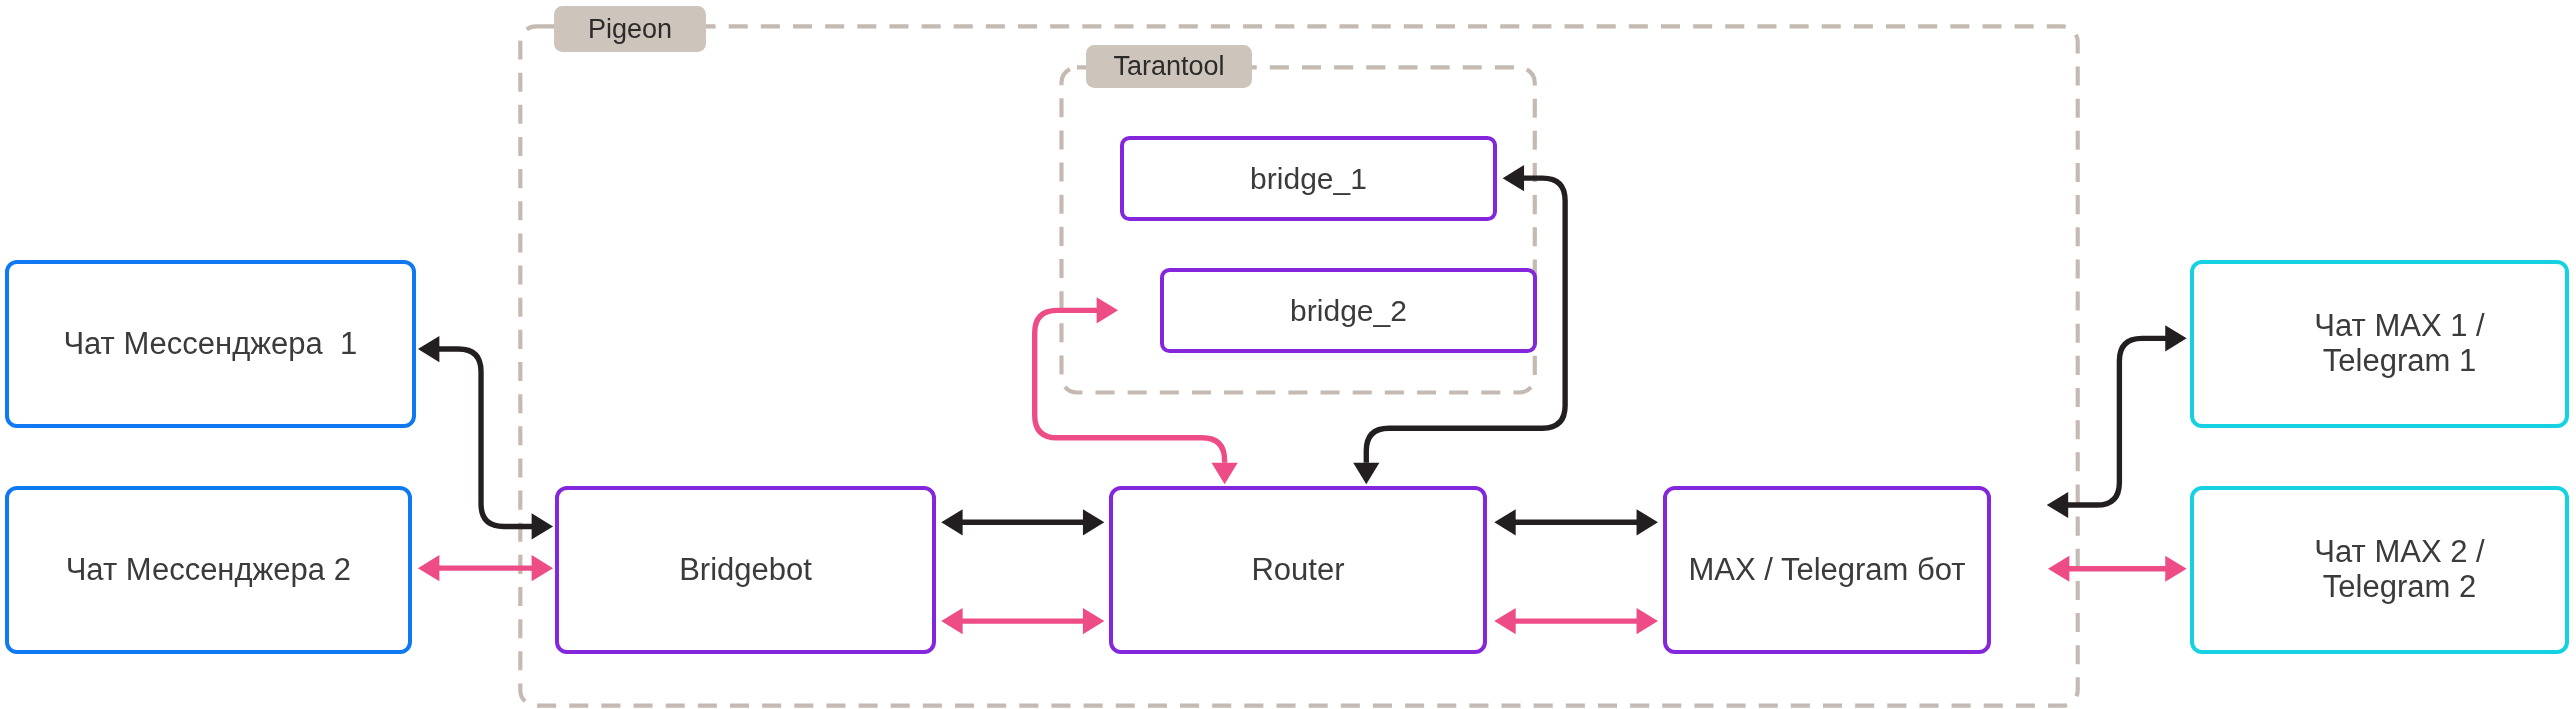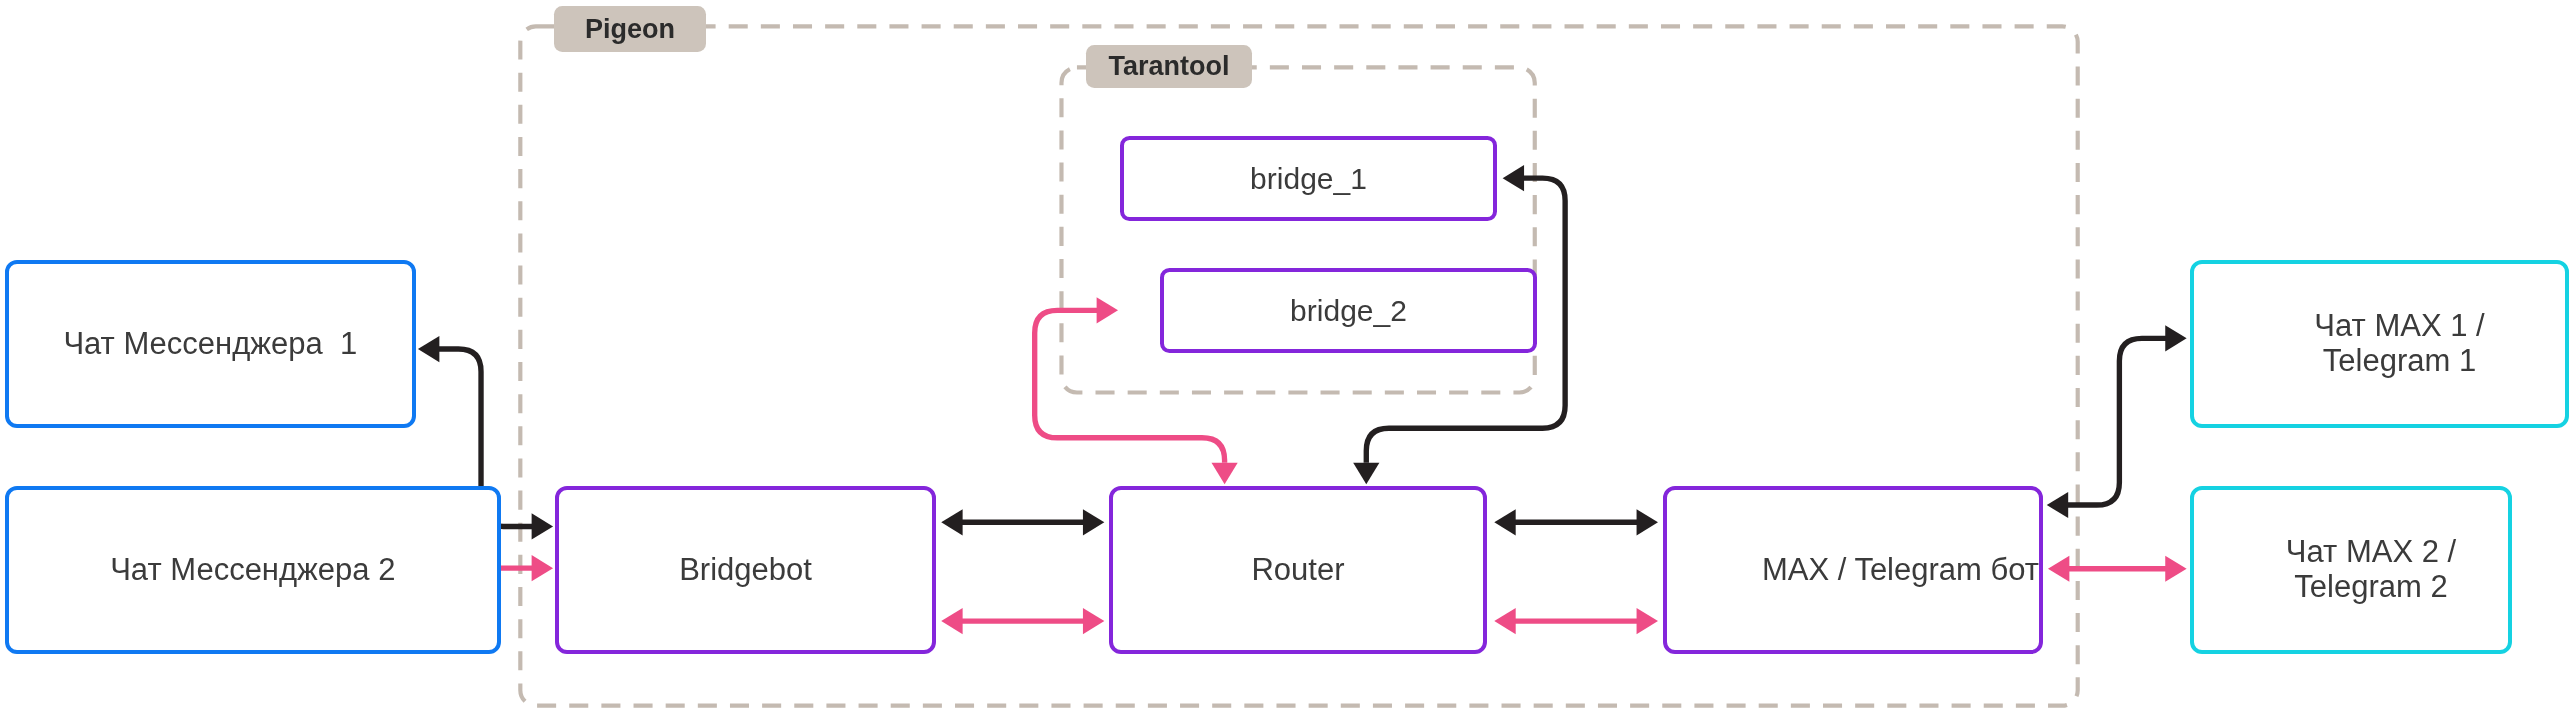--- a/index.html
+++ b/index.html
@@ -13,21 +13,21 @@
     box-sizing:border-box;
   }
   .node span{white-space:pre-wrap;}
   .node.blue{border-color:var(--blue);}
   .node.purple{border-color:var(--purple);}
   .node.cyan{border-color:var(--cyan);padding-left:40px;}
   .node.bridge{font-size:30px;border-radius:9.5px;}
   .pill{
     position:absolute;background:var(--label-bg);border-radius:8.3px;
     display:flex;align-items:center;justify-content:center;
-    font-size:27px;color:#2b2b2b;box-sizing:border-box;font-weight:bold;
+    font-size:27px;color:#2b2b2b;box-sizing:border-box;
   }
   svg path.arrow{fill:none;stroke-width:9px;}
   svg path.black,{stroke:var(--black);}
   svg .k{stroke:var(--black);}
   svg .p{stroke:var(--pink);}
   svg polygon.k{fill:var(--black);stroke:none;}
   svg polygon.p{fill:var(--pink);stroke:none;}
   svg rect.dashed{fill:none;stroke:var(--dash);stroke-width:7px;stroke-dasharray:32 22;}
 </style>
 </head>
@@ -78,50 +78,50 @@
 
     <path class="arrow p" d="M 3474,955 H 3639"></path>
     <polygon class="p" points="3440,955 3476,933 3476,977"></polygon>
     <polygon class="p" points="3673,955 3637,933 3637,977"></polygon>
   </svg>
 
   <div class="node blue" style="left:4.8px;top:260px;width:411px;height:168px;">
     <span>Чат Мессенджера  1</span>
   </div>
 
-  <div class="node blue" style="left:4.8px;top:486px;width:496px;height:168px;">
+  <div class="node blue" style="left:4.8px;top:486px;width:407px;height:168px;">
     <span>Чат Мессенджера 2</span>
   </div>
 
   <div class="node purple" style="left:1109px;top:486px;width:378px;height:168px;">
     <span>Router</span>
   </div>
 
   <div class="node purple" style="left:555px;top:486px;width:381px;height:168px;">
     <span>Bridgebot</span>
   </div>
 
-  <div class="node purple" style="left:1663px;top:486px;width:380px;height:168px;align-items:flex-end;">
+  <div class="node purple" style="left:1663px;top:486px;width:328px;height:168px;">
     <span>MAX / Telegram бот</span>
   </div>
 
   <div class="node purple bridge" style="left:1120px;top:136px;width:377px;height:85px;">
     <span>bridge_1</span>
   </div>
 
   <div class="node purple bridge" style="left:1120px;top:268px;width:377px;height:85px;margin-left:40px;">
     <span>bridge_2</span>
   </div>
 
   <div class="node cyan" style="left:2190px;top:260px;width:379px;height:168px;">
     <span>Чат MAX 1 /</span>
     <span>Telegram 1</span>
   </div>
 
-  <div class="node cyan" style="left:2190px;top:486px;width:322px;height:168px;">
+  <div class="node cyan" style="left:2190px;top:486px;width:379px;height:168px;">
     <span>Чат MAX 2 /</span>
     <span>Telegram 2</span>
   </div>
 
   <div class="pill" style="left:554px;top:6px;width:152px;height:46px;">
     <span>Pigeon</span>
   </div>
 
   <div class="pill" style="left:1086px;top:45px;width:166px;height:43px;align-items:center;">
     <span>Tarantool</span>

